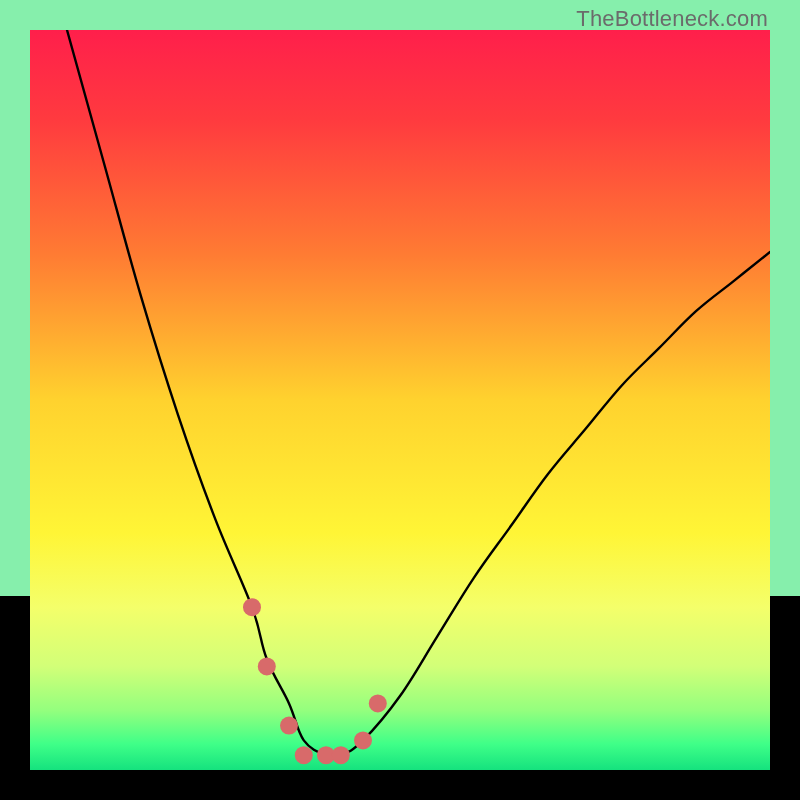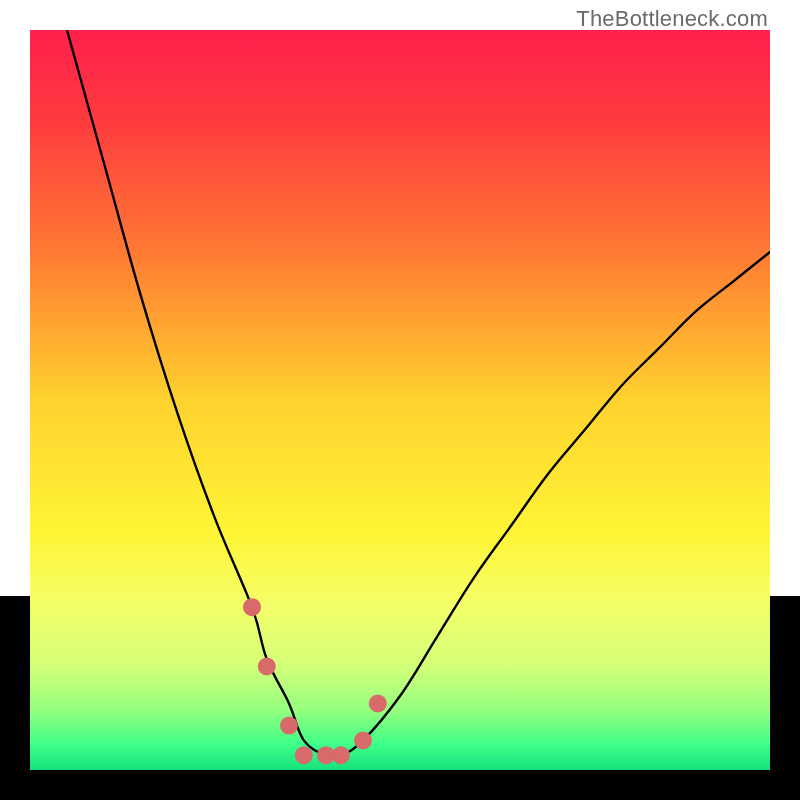--- a/index.html
+++ b/index.html
@@ -7,21 +7,21 @@
     padding: 0;
     width: 800px;
     height: 800px;
     background: #000;
     overflow: hidden;
   }
   .stage {
     position: relative;
     width: 800px;
     height: 596px;
-    background: #ffffff;
+    background: #86efac;
   }
   .plot {
     position: absolute;
     left: 30px;
     top: 30px;
     width: 740px;
     height: 740px;
     overflow: hidden;
   }
   .grad {

